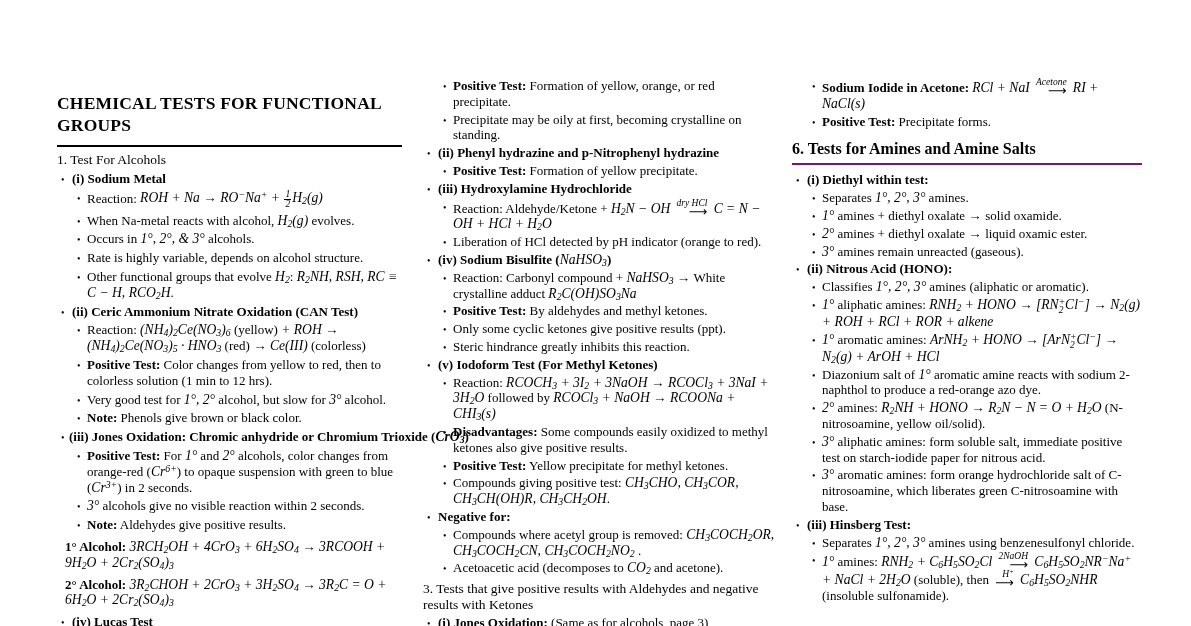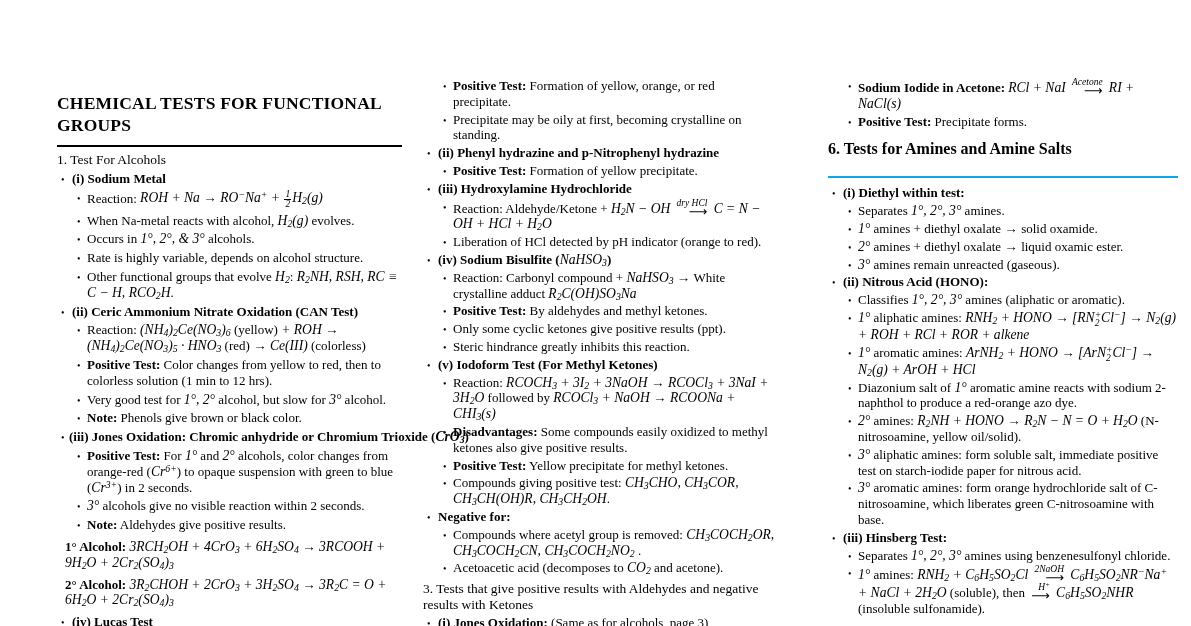--- a/index.html
+++ b/index.html
@@ -1,25 +1,25 @@
 <!DOCTYPE html>
 <html><head>
 <meta charset="utf-8">
 <style>
   html,body{margin:0;padding:0;width:1191px;height:626px;background:#ffffff;overflow:hidden;}
   body{font-family:"Liberation Serif", serif;color:#000;position:relative;}
   .col{position:absolute;}
   .c1{left:57px;top:92px;width:345px;}
   .c2{left:423px;top:76px;width:352px;}
-  .c3{left:828px;top:76px;width:350px;}
+  .c3{left:792px;top:76px;width:350px;}
   .col div{font-size:13px;line-height:15.8px;}
   .title{font-size:17.5px !important;font-weight:bold;line-height:22px !important;letter-spacing:.2px;}
   .rule{border-top:2px solid #000;height:0;margin:9px 0 5px 0;}
   .h2{font-size:13.5px !important;font-weight:normal;margin:5px 0 2px 0;}
-  .h1{font-size:16px !important;font-weight:bold;border-bottom:2px solid #0ea5e9;padding-bottom:18px;margin:10px 0 7px 0;line-height:19px !important;}
+  .h1{font-size:16px !important;font-weight:bold;border-bottom:2px solid #701a75;padding-bottom:5px;margin:10px 0 7px 0;line-height:19px !important;}
   .b1,.b2,.p1,.h3nb{margin:2px 0;}
   .c1 .b1,.c1 .b2{margin:3px 0;}
   .b1{position:relative;padding-left:15px;}
   .b2{position:relative;padding-left:30px;}
   .b1::before,.b2::before{content:"\2022";position:absolute;font-size:10px;top:1px;}
   .b1::before{left:4px;}
   .b2::before{left:20px;}
   .b1 > b:first-child, .h3nb b{font-weight:bold;}
   .p1{padding-left:8px;margin:6px 0;}
   .h3nb{padding-left:12px;font-weight:bold;white-space:nowrap;overflow:visible;margin:3px 0;}

